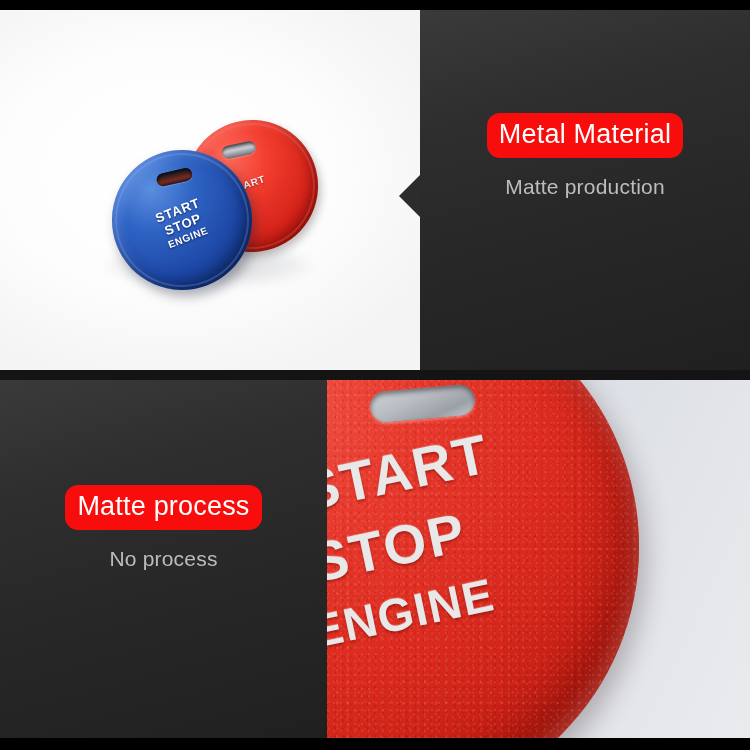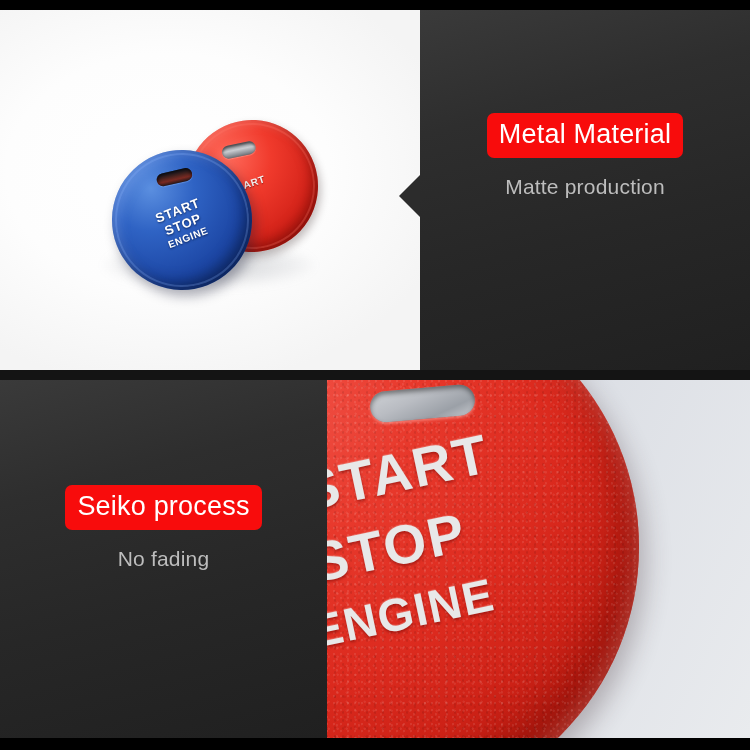--- a/index.html
+++ b/index.html
@@ -168,21 +168,21 @@
   }
   .badge {
     display: inline-block;
     background: #f80c0c;
     color: #ffffff;
     font-size: 27px;
     font-weight: 400;
     letter-spacing: 0.2px;
     line-height: 1;
     padding: 8px 12px 10px 12px;
-    border-radius: 7px;
+    border-radius: 13px;
     white-space: nowrap;
     text-align: center;
   }
   .sub {
     display: block;
     margin-top: 17px;
     color: #bdbdbd;
     font-size: 21px;
     font-weight: 400;
     letter-spacing: 0.2px;
@@ -323,22 +323,22 @@
   <div class="panel dark-panel" id="panel-metal-material">
     <div class="caption-inner" style="top:103px;">
       <span class="badge">Metal Material</span>
       <span class="sub">Matte production</span>
     </div>
   </div>
   <div class="tri tri-left" style="left:399px; top:175px;"></div>
 
   <div class="panel dark-panel" id="panel-matte-process">
     <div class="caption-inner" style="top:105px;">
-      <span class="badge">Seiko process</span>
-      <span class="sub">No fading</span>
+      <span class="badge">Matte process</span>
+      <span class="sub">No process</span>
     </div>
   </div>
   <div class="tri tri-right" style="left:327px; top:542px;"></div>
 
   <div class="panel" id="panel-macro-closeup">
     <div class="macro-disc">
       <div class="grain"></div>
       <div class="edge-sheen"></div>
     </div>
     <div class="macro-slot"></div>

